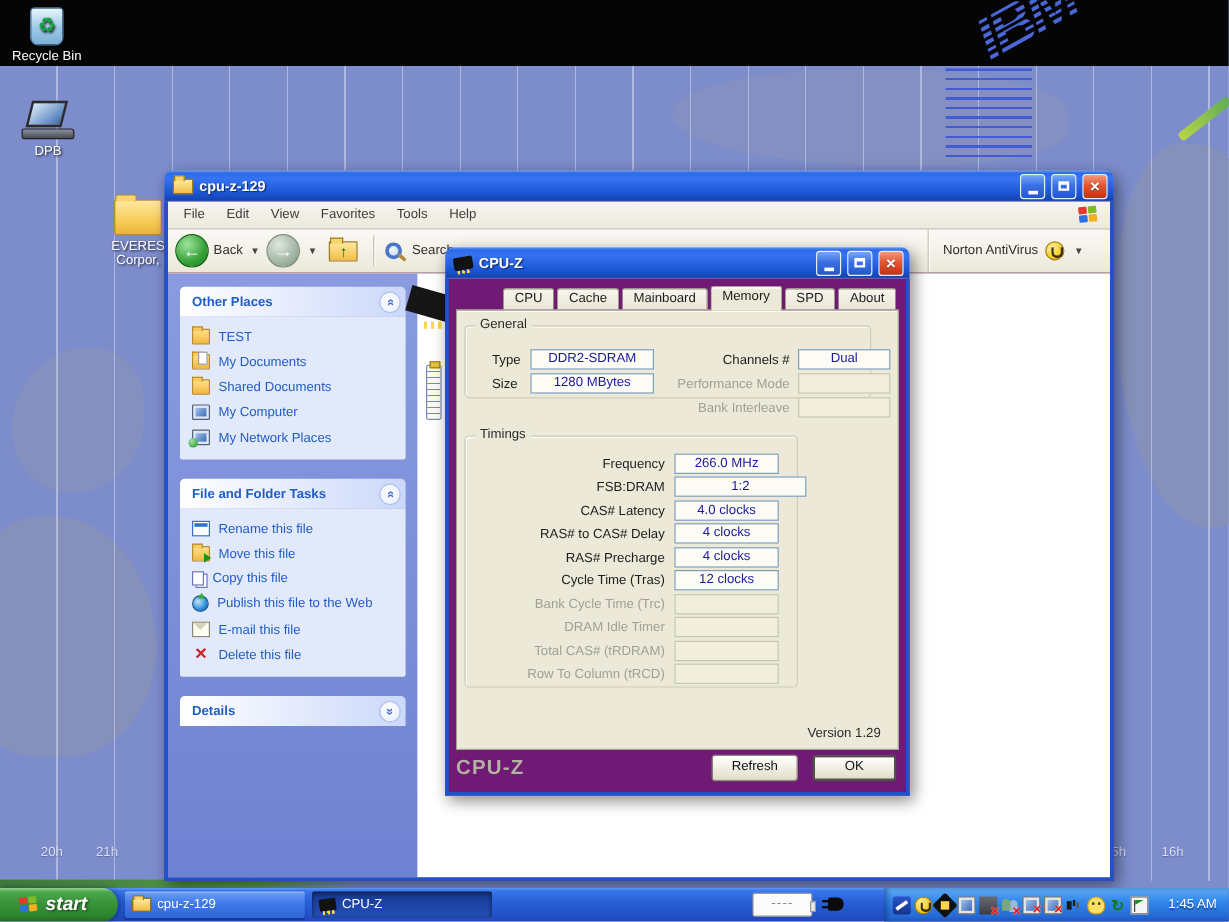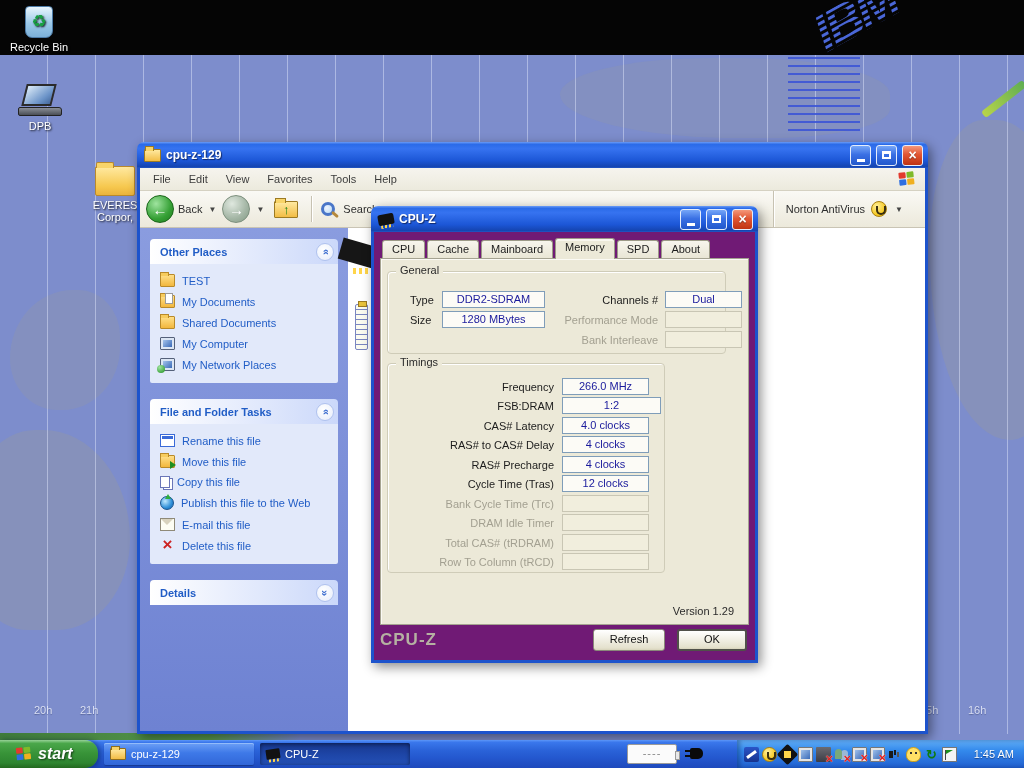--- a/index.html
+++ b/index.html
@@ -114,33 +114,33 @@
   .ruler-file { position:absolute; left:7px; top:76px; width:13px; height:46px; background:#fbfbf0; border:1px solid #7a86c0; border-radius:2px;
     background-image:repeating-linear-gradient(180deg,rgba(0,0,0,0) 0 4px,#7a86c0 4px 5px); }
   .ruler-file::before { content:""; position:absolute; left:2px; top:-4px; width:7px; height:4px; background:#e8c23a; border:1px solid #9c7a22; }
 
   
   .cpuz { left:371px; top:206px; width:387px; height:457px; z-index:20; }
   .cpuz .win-body { height:431px; padding:5px 6px 0; position:relative; }
   .chipicon { width:16px; height:11px; background:#121212; border-radius:2px; transform:rotate(-10deg); position:relative; }
   .chipicon::after { content:""; position:absolute; left:2px; bottom:-3px; width:12px; height:3px;
     background:repeating-linear-gradient(90deg,#ffd54a 0 2px,rgba(0,0,0,0) 2px 4px); }
-  .tabs { display:flex; align-items:flex-end; height:21px; padding-left:2px; position:relative; z-index:3; }
+  .tabs { display:flex; align-items:flex-end; height:21px; padding-left:2px; position:relative; z-index:3;justify-content:flex-end; }
   .tab { height:18px; padding:2px 9px 0; margin-right:2px; font-size:11px; color:#1c1c1c; cursor:pointer;
     background:linear-gradient(180deg,#f7f5ed,#e9e6d5); border:1px solid #9c9a87; border-bottom:none; border-radius:3px 3px 0 0; }
   .tab.active { height:21px; background:#ece9d8; box-shadow:inset 0 2px 0 #f9f7ef; position:relative; top:1px; z-index:4; }
   .tabpage { position:relative; height:367px; background:#ece9d8; border:1px solid #a5a391; box-shadow:inset 1px 1px 0 #fbfaf4; margin-top:0; }
   .gbox { position:absolute; border:1px solid #cfccb8; border-radius:4px; box-shadow:inset 1px 1px 0 #fff; }
   .gbox .legend { position:absolute; top:-8px; left:8px; background:#ece9d8; padding:0 4px; color:#2b2b2b; }
   .fld-label { position:absolute; color:#1c1c1c; white-space:nowrap; }
   .fld-label.right { text-align:right; }
   .fld-label.dis { color:#a3a091; }
   .fld-box { position:absolute; height:17px; border:1px solid #7f9db9; background:#fcfbf6; color:#1a1a9c; text-align:center; line-height:15px; font-size:11px; }
   .fld-box.dis { border-color:#c9c6b4; background:#f1eedd; }
-  .gb-general { left:6px; right:22px; top:12px; height:83px; }
+  .gb-general { left:6px; right:22px; top:12px; height:61px; }
   .gb-timings { left:6px; top:104px; width:278px; height:210px; }
   .version-line { position:absolute; right:14px; bottom:7px; color:#2b2b2b; }
   .cpuz-bottom { position:absolute; left:6px; right:6px; bottom:3px; height:34px; display:flex; align-items:center; }
   .cpuz-logo { font-size:17px; font-weight:bold; letter-spacing:1px; color:#b5b1a2; }
   .xp-btn { height:22px; font-size:11px; color:#111; text-align:center; cursor:pointer;
     background:linear-gradient(180deg,#ffffff,#f2f0e6 45%,#e4e1cd 90%,#d8d4bc); border:1px solid #8a887a; border-radius:3px; line-height:19px; }
   .btn-refresh { width:72px; margin-left:auto; }
   .btn-ok { width:70px; margin-left:12px; margin-right:2px; border:2px solid #50504a; line-height:17px; }
 
   
@@ -387,21 +387,21 @@
         <span class="fld-box dis" style="left:277px; top:39px; width:77px;"></span>
         <span class="fld-label right dis" style="left:125px; top:62px; width:145px;">Bank Interleave</span>
         <span class="fld-box dis" style="left:277px; top:59px; width:77px;"></span>
       </div>
 
       <div class="gbox gb-timings">
         <span class="legend">Timings</span>
         <span class="fld-label right" style="left:2px; top:17px; width:164px;">Frequency</span>
         <span class="fld-box" style="left:174px; top:14px; width:87px;">266.0 MHz</span>
         <span class="fld-label right" style="left:2px; top:36px; width:164px;">FSB:DRAM</span>
-        <span class="fld-box" style="left:174px; top:33px; width:99px;">1:2</span>
+        <span class="fld-box" style="left:174px; top:33px; width:110px;">1:2</span>
         <span class="fld-label right" style="left:2px; top:56px; width:164px;">CAS# Latency</span>
         <span class="fld-box" style="left:174px; top:53px; width:87px;">4.0 clocks</span>
         <span class="fld-label right" style="left:2px; top:75px; width:164px;">RAS# to CAS# Delay</span>
         <span class="fld-box" style="left:174px; top:72px; width:87px;">4 clocks</span>
         <span class="fld-label right" style="left:2px; top:95px; width:164px;">RAS# Precharge</span>
         <span class="fld-box" style="left:174px; top:92px; width:87px;">4 clocks</span>
         <span class="fld-label right" style="left:2px; top:114px; width:164px;">Cycle Time (Tras)</span>
         <span class="fld-box" style="left:174px; top:111px; width:87px;">12 clocks</span>
         <span class="fld-label right dis" style="left:2px; top:134px; width:164px;">Bank Cycle Time (Trc)</span>
         <span class="fld-box dis" style="left:174px; top:131px; width:87px;"></span>

